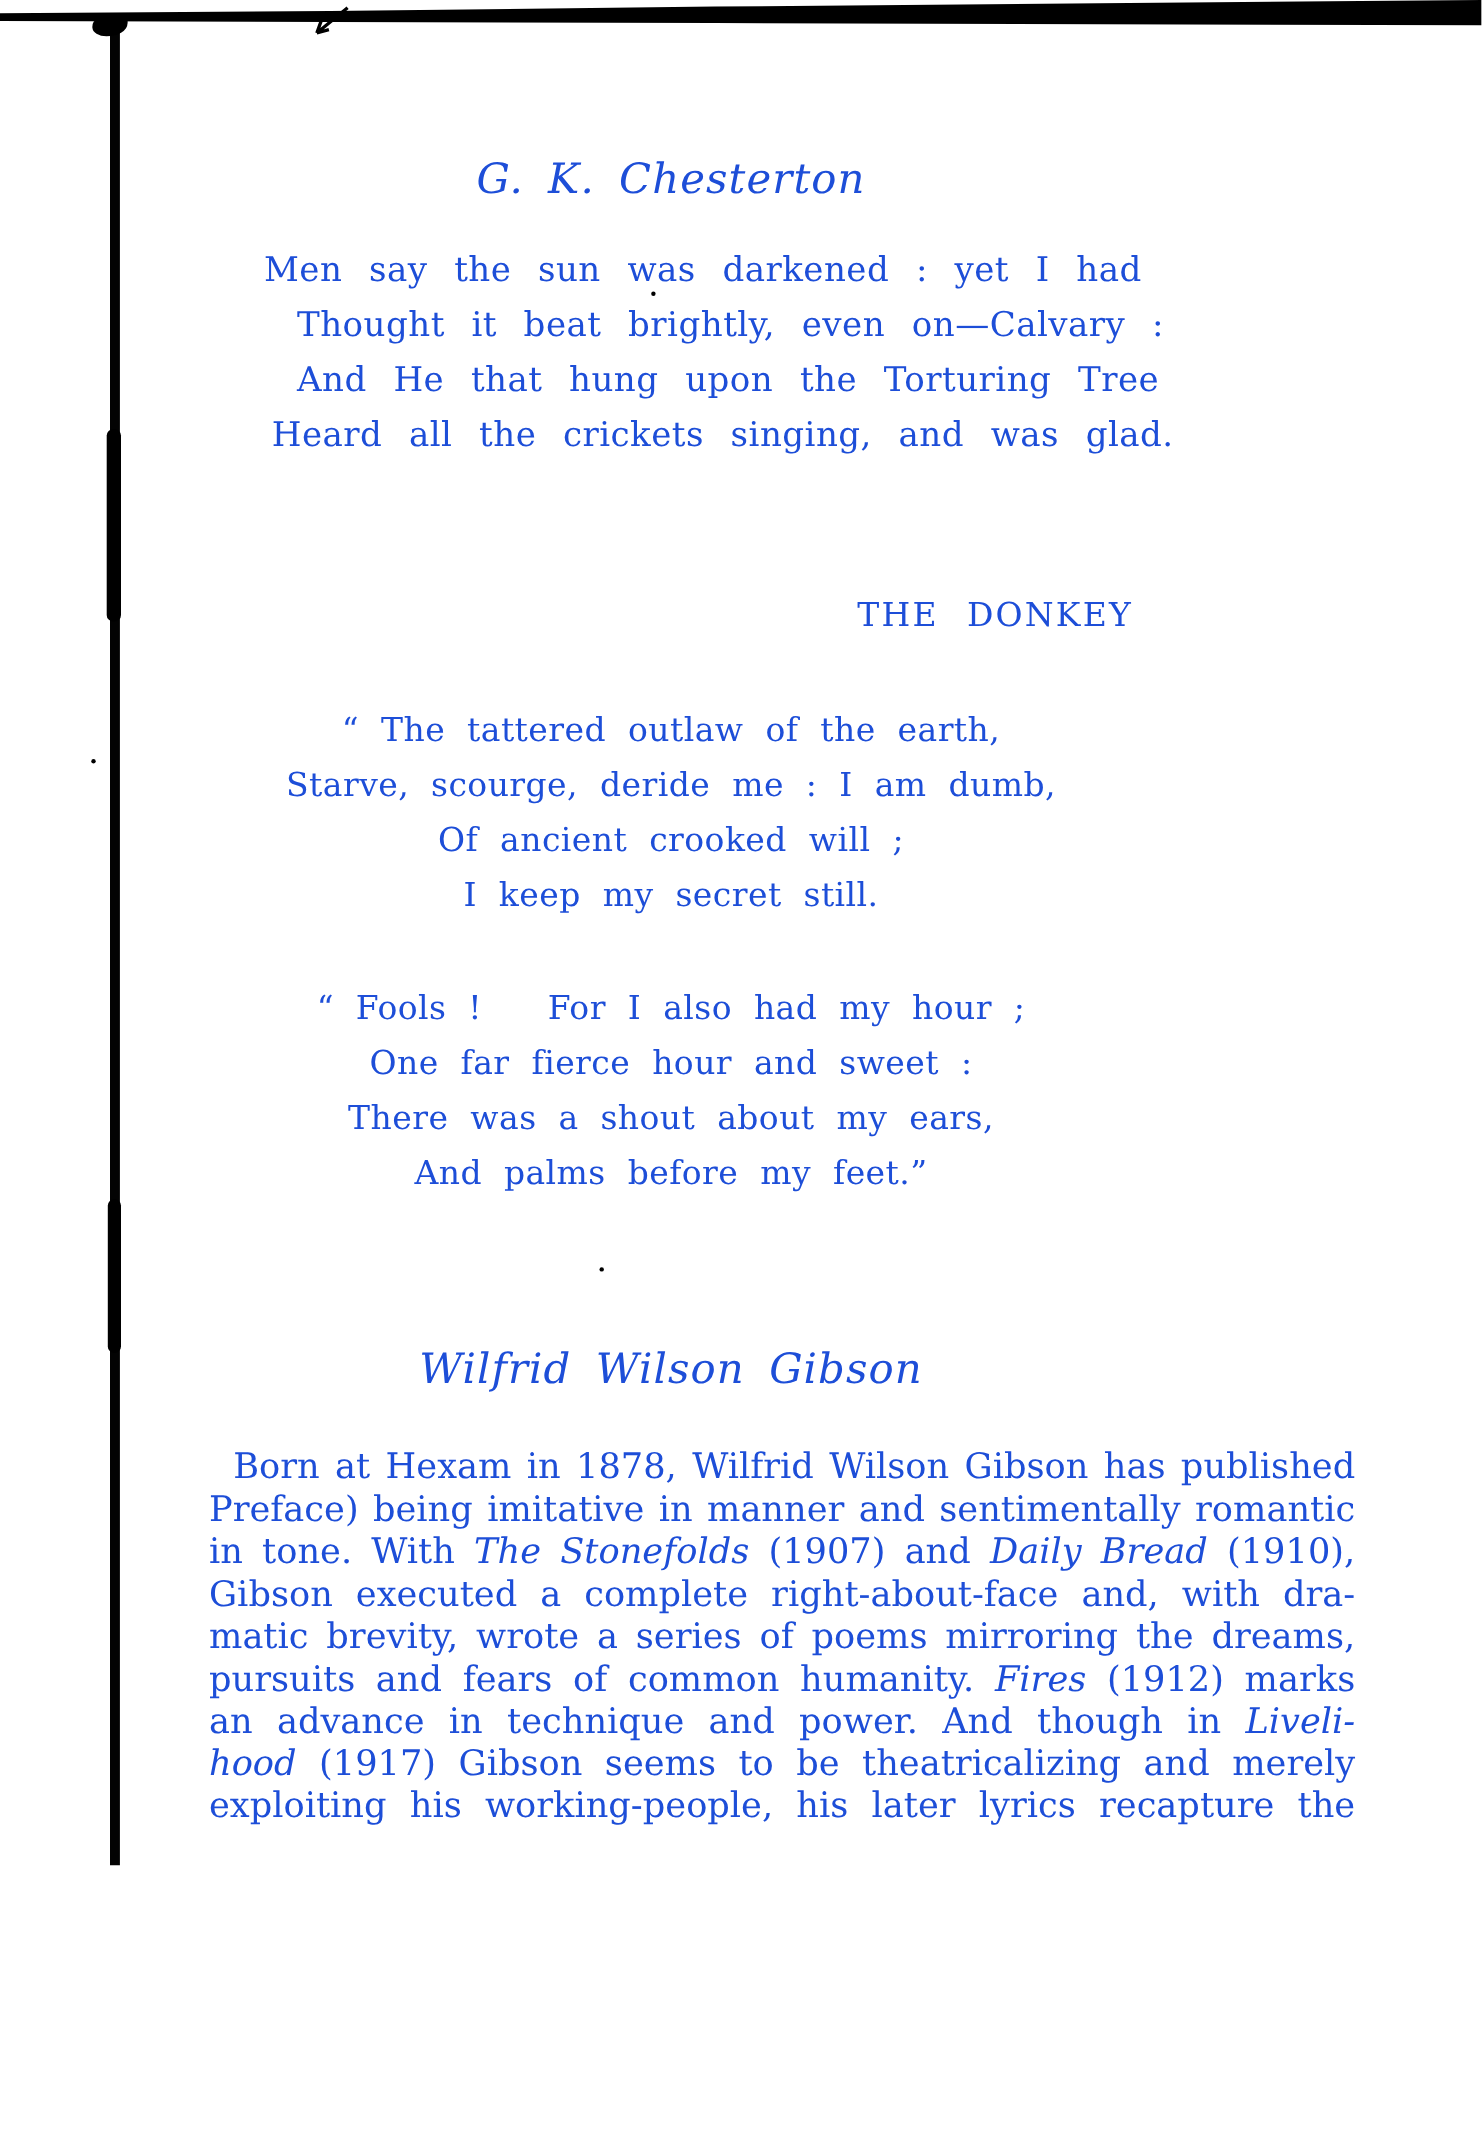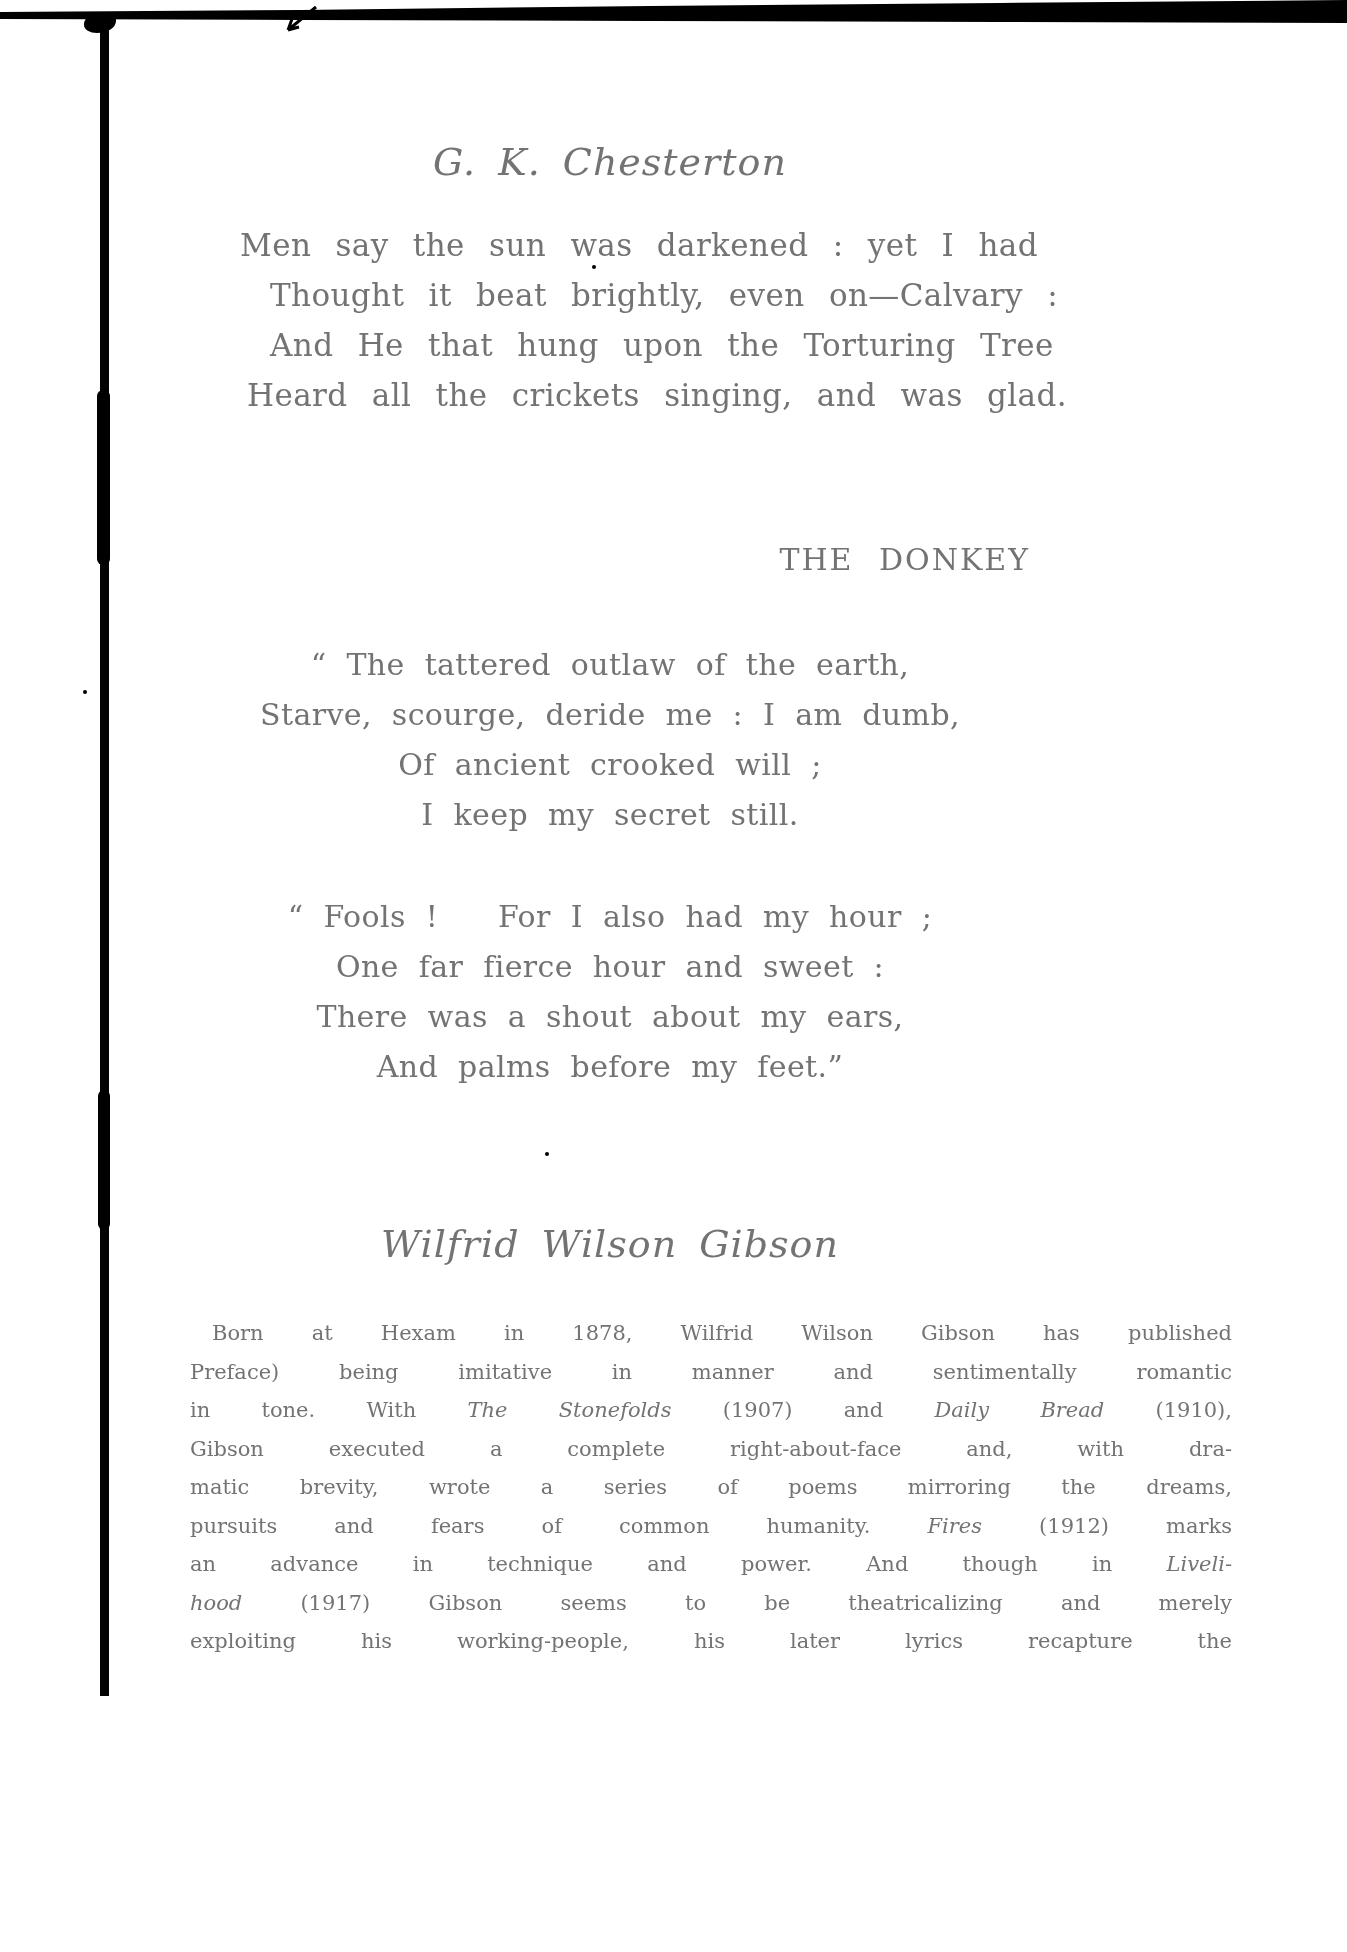--- a/index.html
+++ b/index.html
@@ -1,21 +1,21 @@
 <!DOCTYPE html>
 <html><head>
 <meta charset="utf-8">
 <style>
   html, body { margin: 0; padding: 0; background: #ffffff; }
   .page {
     position: relative;
     width: 1347px;
     height: 1696px;
     background: #ffffff;
-    color: #737373;
+    color: #1d4ed8;
     font-family: "DejaVu Serif", "Liberation Serif", serif;
     overflow: hidden;
   }
   
   .top-edge { position: absolute; left: 0; top: 0; }
   .gutter {
     position: absolute; left: 100px; top: 14px;
     width: 9px; height: 1938px; background: #030303;
   }
   .blob { position: absolute; background: #000; }
@@ -57,21 +57,21 @@
   .stanza {
     position: absolute; left: 190px; width: 840px;
     text-align: center; font-size: 30px; line-height: 50px;
     word-spacing: 10px; letter-spacing: 0.4px; white-space: pre;
   }
   .stanza-1 { top: 640px; }
   .stanza-2 { top: 892px; }
 
   .bio {
     position: absolute; left: 190px; top: 1314px; width: 1042px;
-    font-size: 21px; line-height: 38.5px; word-spacing: 2px;
+    font-size: 32px; line-height: 38.5px; word-spacing: 2px;
   }
   .bio > div { text-align: justify; text-align-last: justify; }
   .bio > div:first-child { text-indent: 22px; }
   .bio i { font-style: italic; }
 
   .page-number {
     position: absolute; left: 190px; top: 1752px; width: 840px;
     text-align: center; font-size: 29px; letter-spacing: 3px;
   }
 </style>

